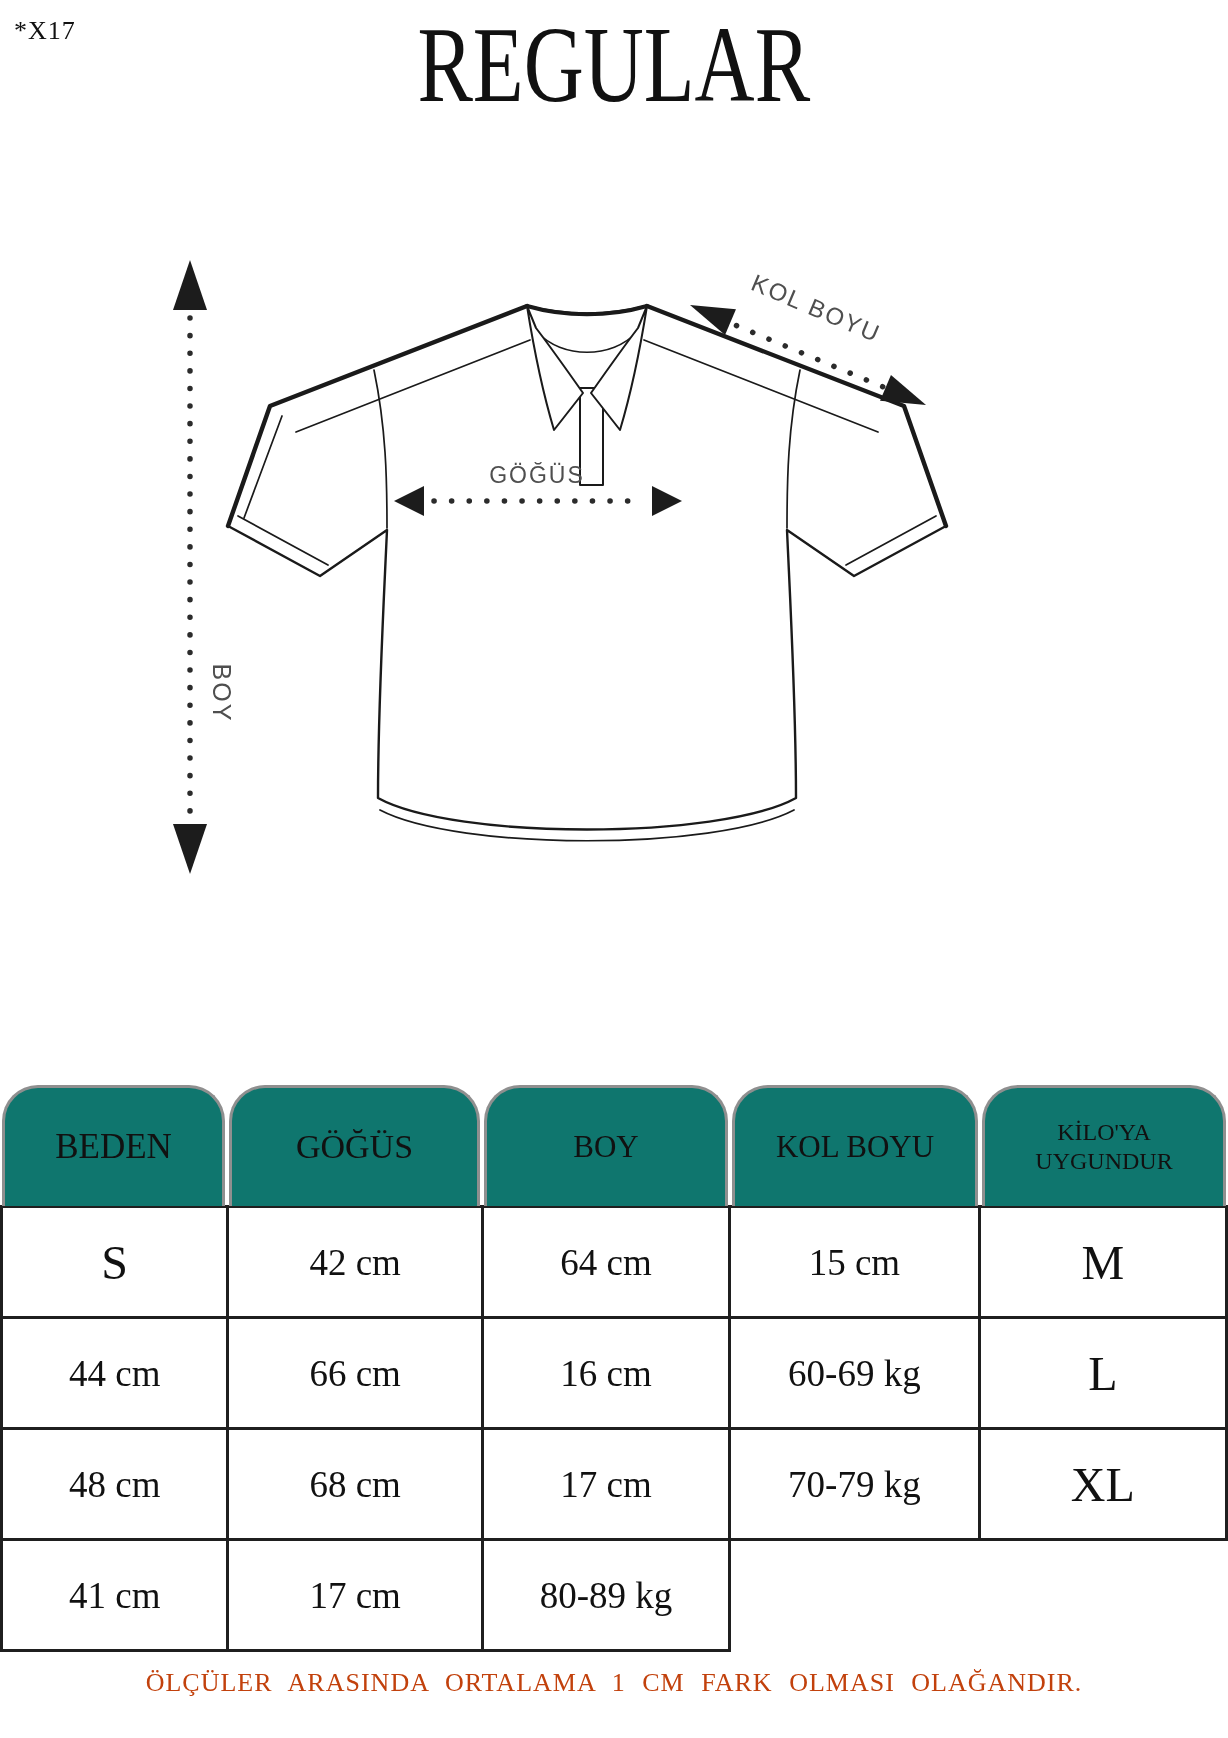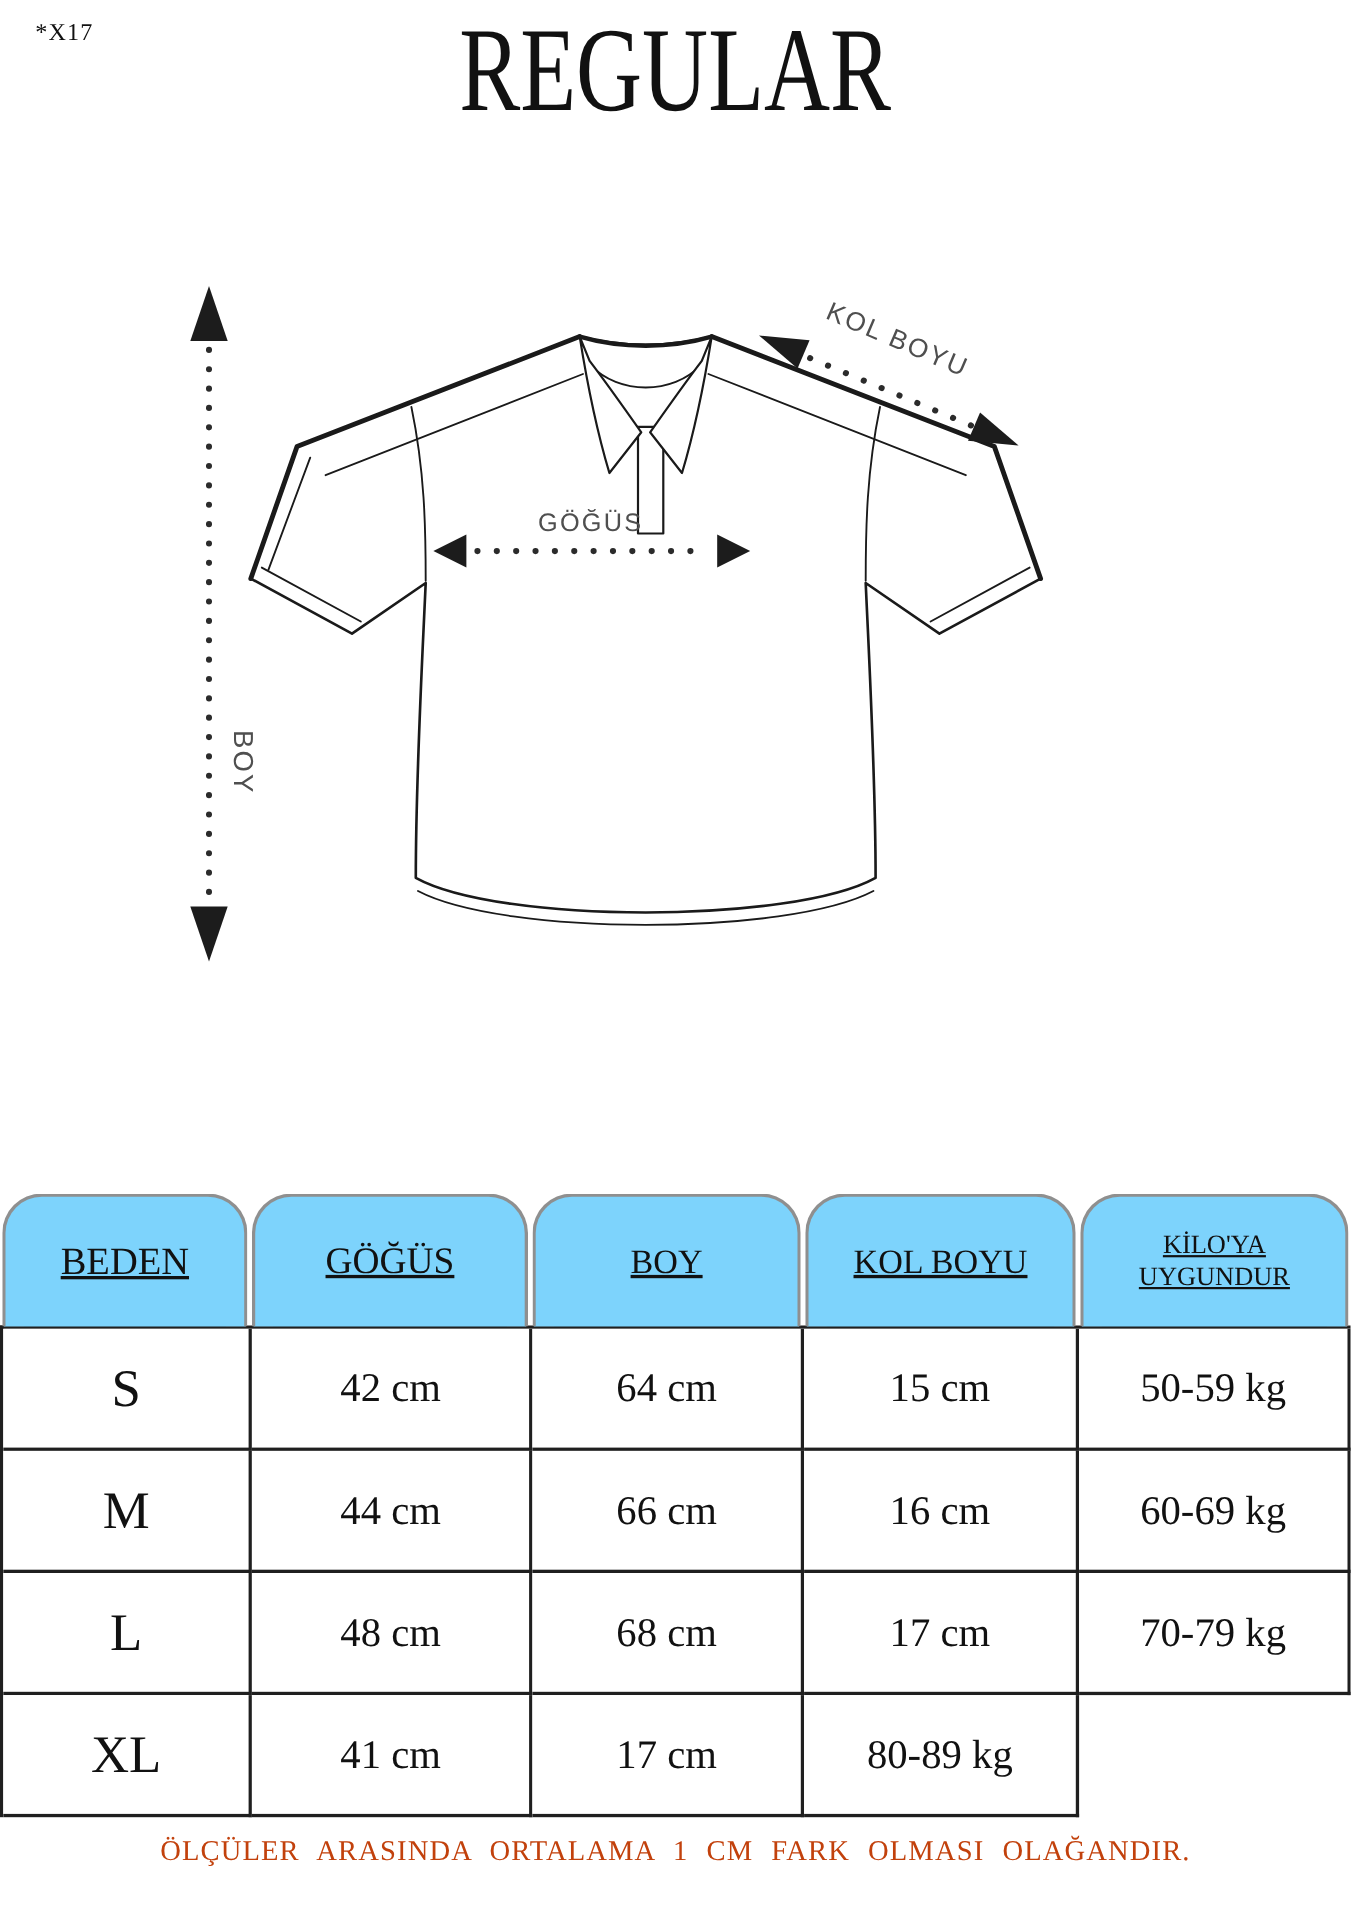--- a/index.html
+++ b/index.html
@@ -1,30 +1,30 @@
 <!DOCTYPE html>
 <html><head>
 <meta charset="utf-8">
 <style>
   html,body{margin:0;padding:0;background:#fff;}
   .canvas{
     position:relative;width:1228px;height:1738px;margin:0 auto;background:#ffffff;
     font-family:"Liberation Serif", serif;color:#111;overflow:hidden;
   }
-  .product-code{position:absolute;left:32px;top:16px;font-size:22px;letter-spacing:1px;}
+  .product-code{position:absolute;left:14px;top:16px;font-size:26px;letter-spacing:1px;}
   .page-title{position:absolute;top:2px;left:0;right:0;text-align:center;}
   .page-title span{display:inline-block;font-size:99px;letter-spacing:0px;transform:scale(.84,1.1);transform-origin:center top;}
   svg.diagram{position:absolute;left:150px;top:238px;}
 
   .size-table{position:absolute;left:0;top:1085px;width:1228px;box-sizing:border-box;}
   .thead{display:grid;grid-template-columns:227fr 255fr 248fr 250fr 248fr;height:120px;}
   .tab{
-    box-sizing:border-box;margin:0 2px -1px 2px;background:#7dd3fc;
+    box-sizing:border-box;margin:0 2px -1px 2px;background:#0f766e;
     border:3px solid #8f8f8f;border-bottom:none;border-radius:36px 36px 0 0;
-    display:flex;align-items:center;justify-content:center;text-align:center;text-decoration:underline;
+    display:flex;align-items:center;justify-content:center;text-align:center;
   }
   .tab .h1{font-size:35px;}
   .tab .h2{font-size:34px;}
   .tab .h3{font-size:31px;}
   .tab .h5{font-size:24px;line-height:1.2;max-width:165px;}
   .tbody{
     display:grid;grid-template-columns:227fr 255fr 248fr 250fr 248fr;grid-auto-rows:111px;
     border-top:3px solid #1f1f1f;border-left:3px solid #1f1f1f;box-sizing:border-box;
   }
   .cell{
@@ -120,21 +120,20 @@
         </div>
       <div class="tab">
           <span class="h5">KİLO'YA UYGUNDUR</span>
         </div>
     </div>
     <div class="tbody">
       <div class="cell size">S</div>
       <div class="cell val">42 cm</div>
       <div class="cell val">64 cm</div>
       <div class="cell val">15 cm</div>
-      <div class="cell val">50-59 kg</div>
 
       <div class="cell size">M</div>
       <div class="cell val">44 cm</div>
       <div class="cell val">66 cm</div>
       <div class="cell val">16 cm</div>
       <div class="cell val">60-69 kg</div>
 
       <div class="cell size">L</div>
       <div class="cell val">48 cm</div>
       <div class="cell val">68 cm</div>

